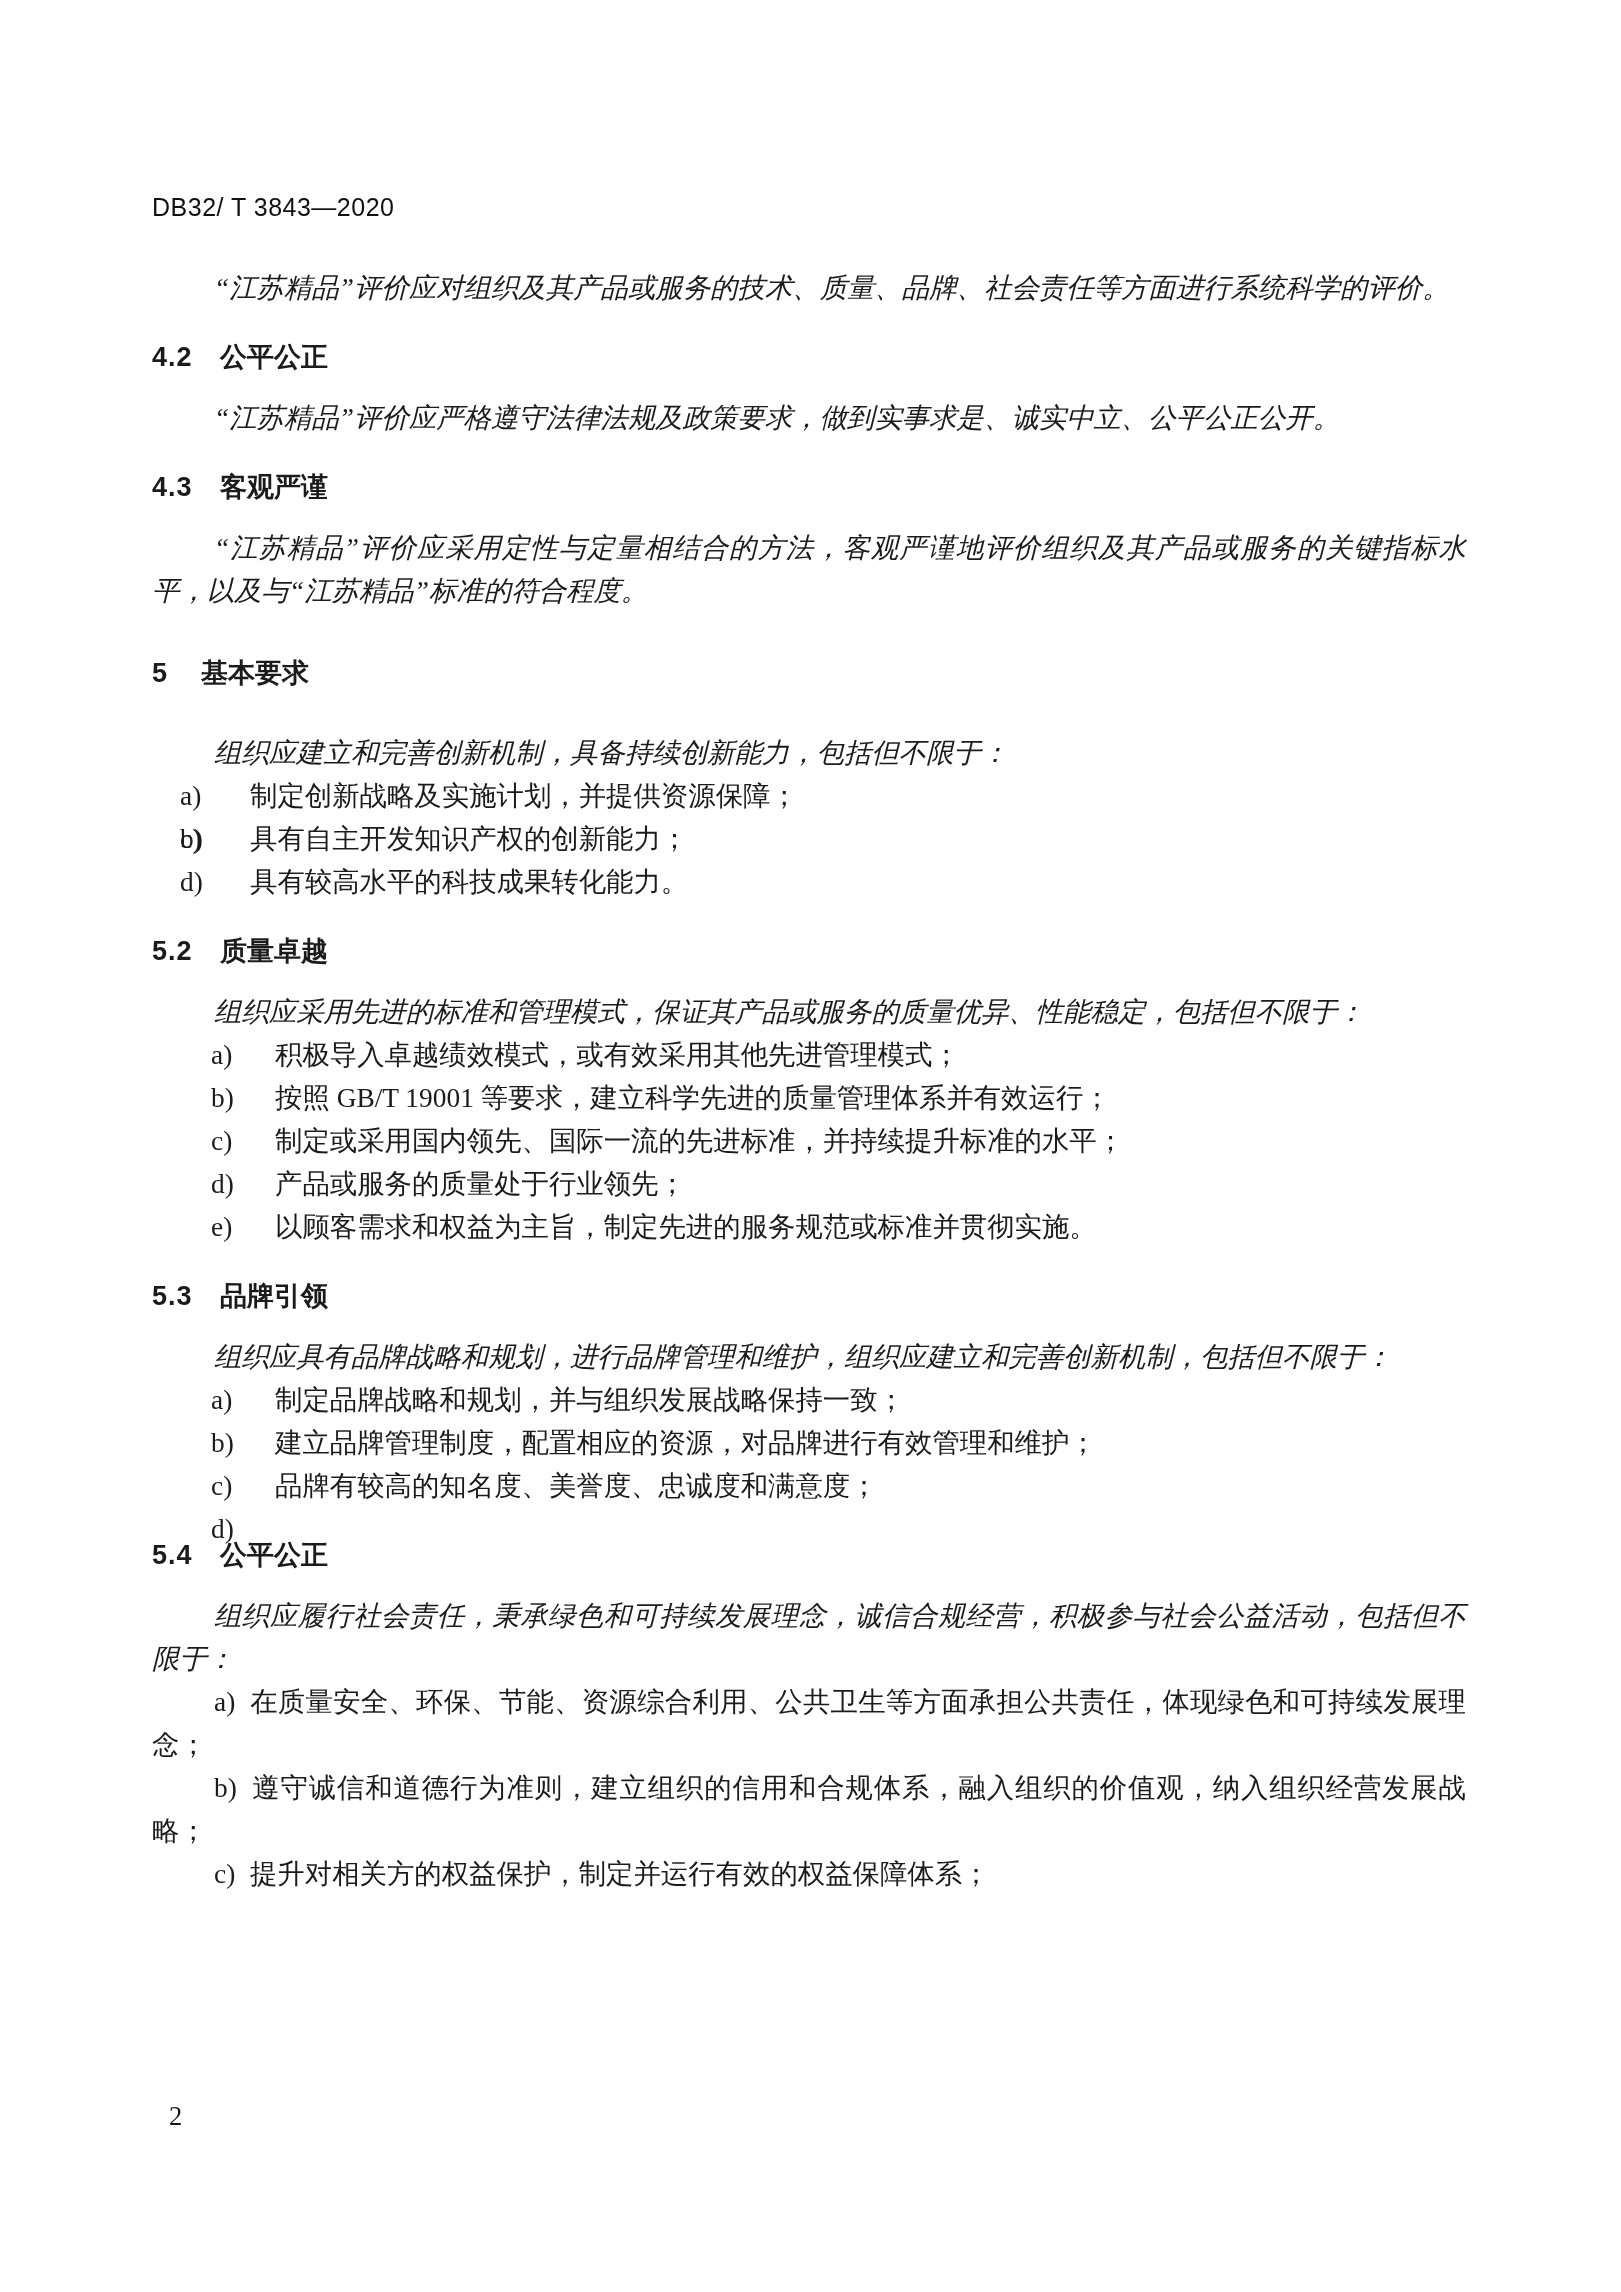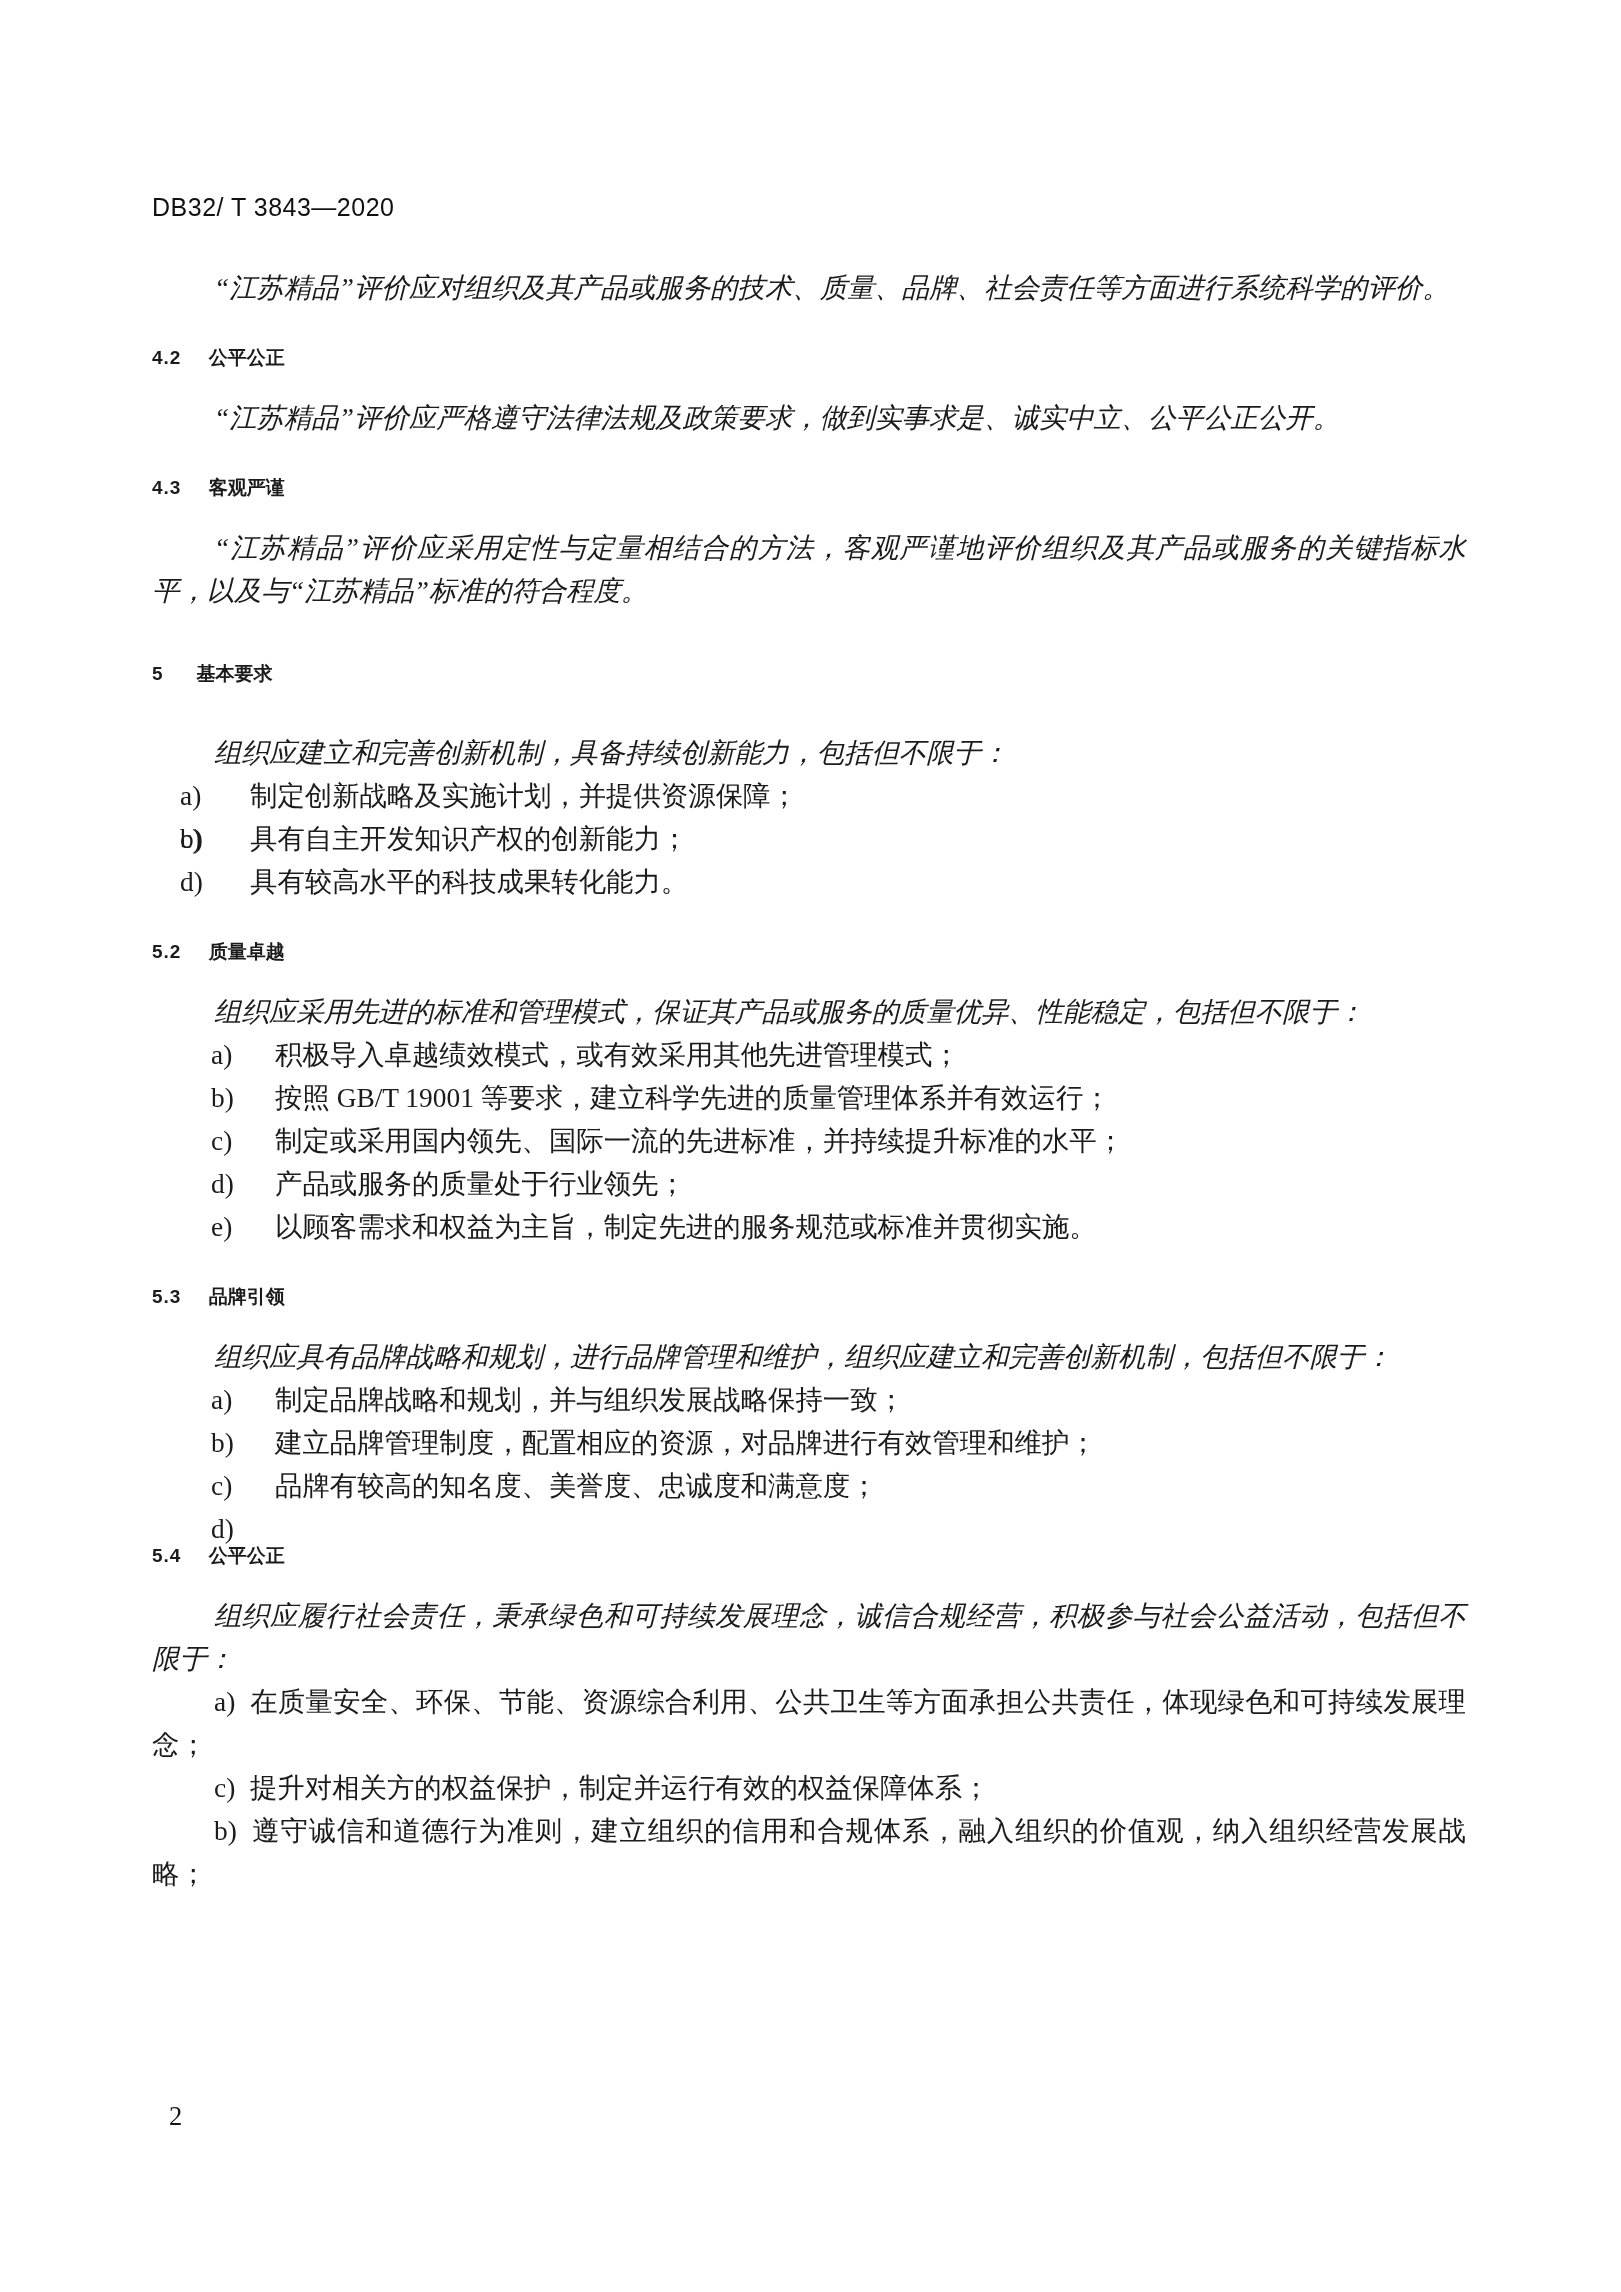--- a/index.html
+++ b/index.html
@@ -34,21 +34,21 @@
     text-align: justify;
   }
   .para {
     margin: 0;
     text-indent: 62px;
     font-style: italic;
   }
   .heading {
     font-family: "Liberation Sans", "DejaVu Sans", sans-serif;
     font-weight: bold;
-    font-size: 19px;
+    font-size: 27px;
     margin: 25.5px 0 18.6px 0;
     text-align: left;
   }
   .heading .h-num { margin-right: 27.4px; letter-spacing: 1px; }
   .heading.chapter { margin: 39px 0 37px 0; }
   .heading.chapter .h-num { margin-right: 33px; }
   .list { margin: 0; }
   .list-item { margin: 0; }
   .list-hang1 .list-item { position: relative; padding-left: 98px; text-align: left; }
   .list-hang1 .marker { position: absolute; left: 28px; top: 0; }
@@ -99,19 +99,19 @@
       <div class="list list-hang2">
         <div class="list-item"><span class="marker">a)</span><span class="item-text">制定品牌战略和规划，并与组织发展战略保持一致；</span></div>
         <div class="list-item"><span class="marker">b)</span><span class="item-text">建立品牌管理制度，配置相应的资源，对品牌进行有效管理和维护；</span></div>
         <div class="list-item"><span class="marker">c)</span><span class="item-text">品牌有较高的知名度、美誉度、忠诚度和满意度；</span></div>
         <div class="list-item"><span class="marker">d)</span></div>
       </div>
       <div class="heading"><span class="h-num">5.4</span><span>公平公正</span></div>
       <p class="para">组织应履行社会责任，秉承绿色和可持续发展理念，诚信合规经营，积极参与社会公益活动，包括但不限于：</p>
       <div class="list list-para">
         <div class="list-item"><span class="marker">a)</span><span class="item-text">在质量安全、环保、节能、资源综合利用、公共卫生等方面承担公共责任，体现绿色和可持续发展理念；</span></div>
+        <div class="list-item"><span class="marker">b)</span><span class="item-text">遵守诚信和道德行为准则，建立组织的信用和合规体系，融入组织的价值观，纳入组织经营发展战略；</span></div>
         <div class="list-item"><span class="marker">c)</span><span class="item-text">提升对相关方的权益保护，制定并运行有效的权益保障体系；</span></div>
-        <div class="list-item"><span class="marker">b)</span><span class="item-text">遵守诚信和道德行为准则，建立组织的信用和合规体系，融入组织的价值观，纳入组织经营发展战略；</span></div>
       </div>
     </div>
   <div class="page-number">2</div>
 </div>
 
 
 </body></html>

